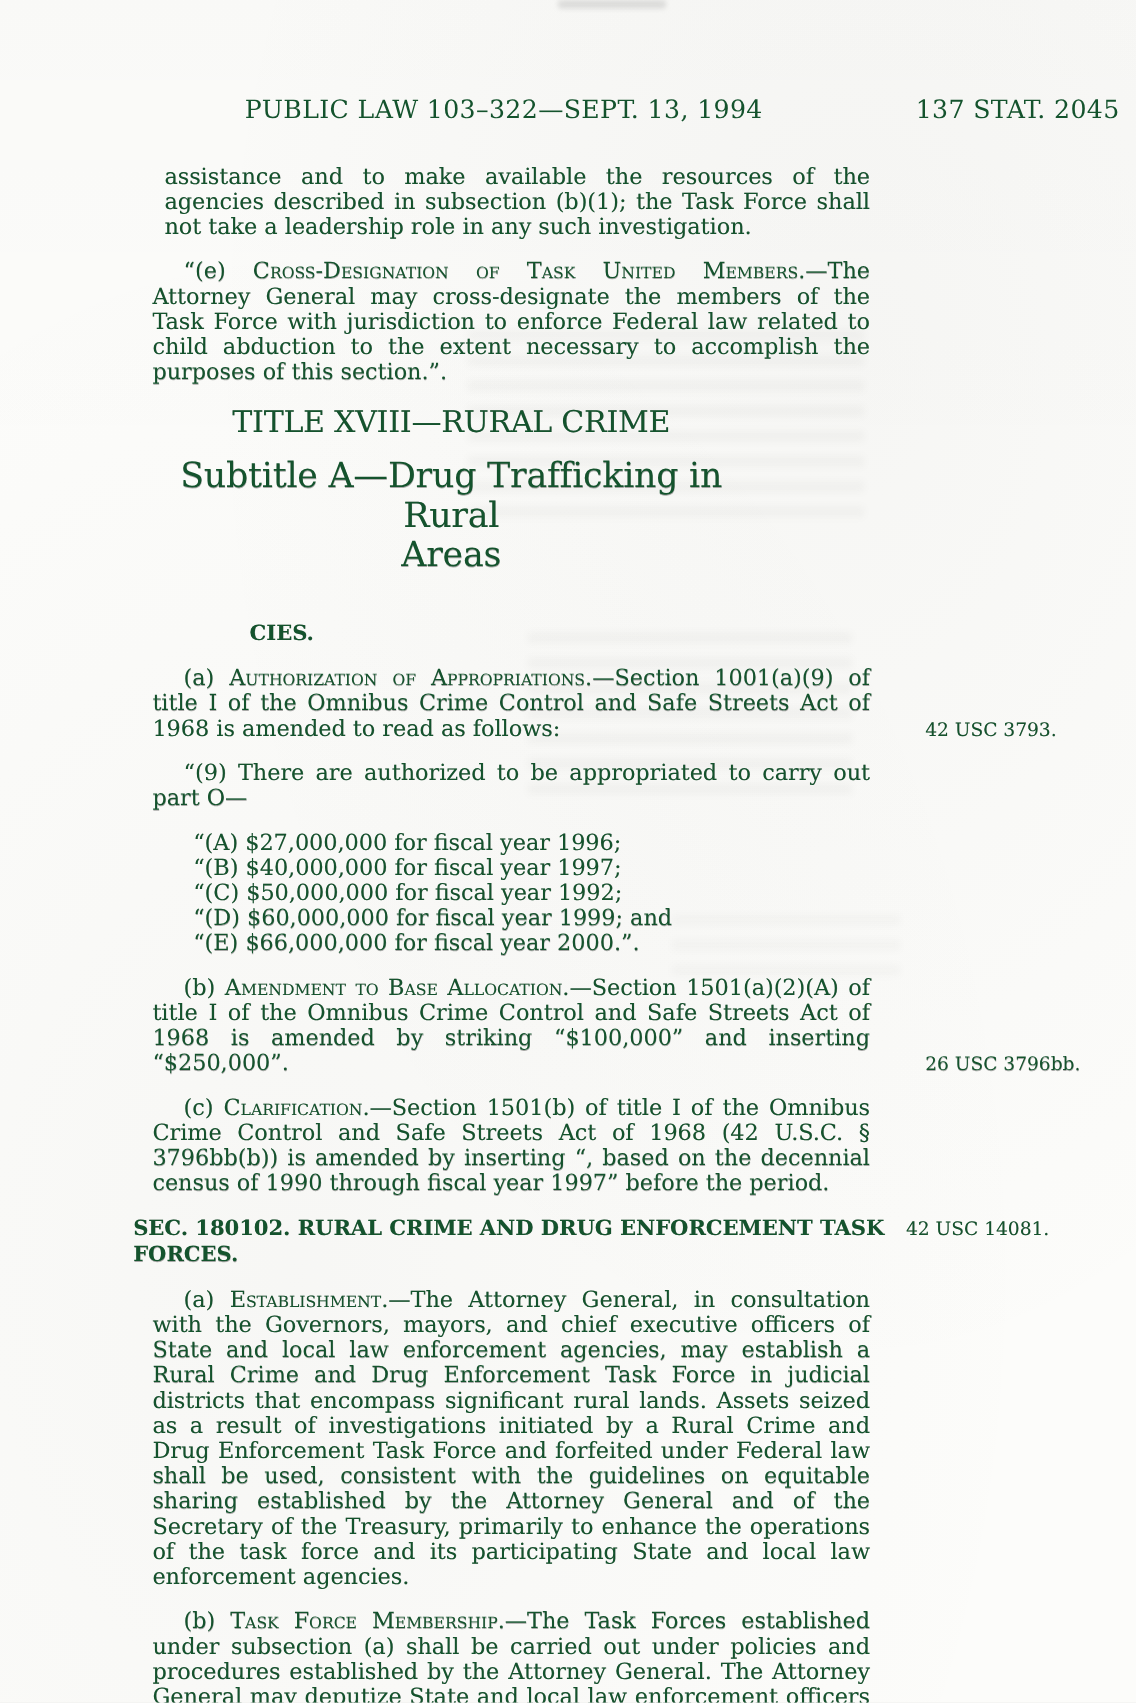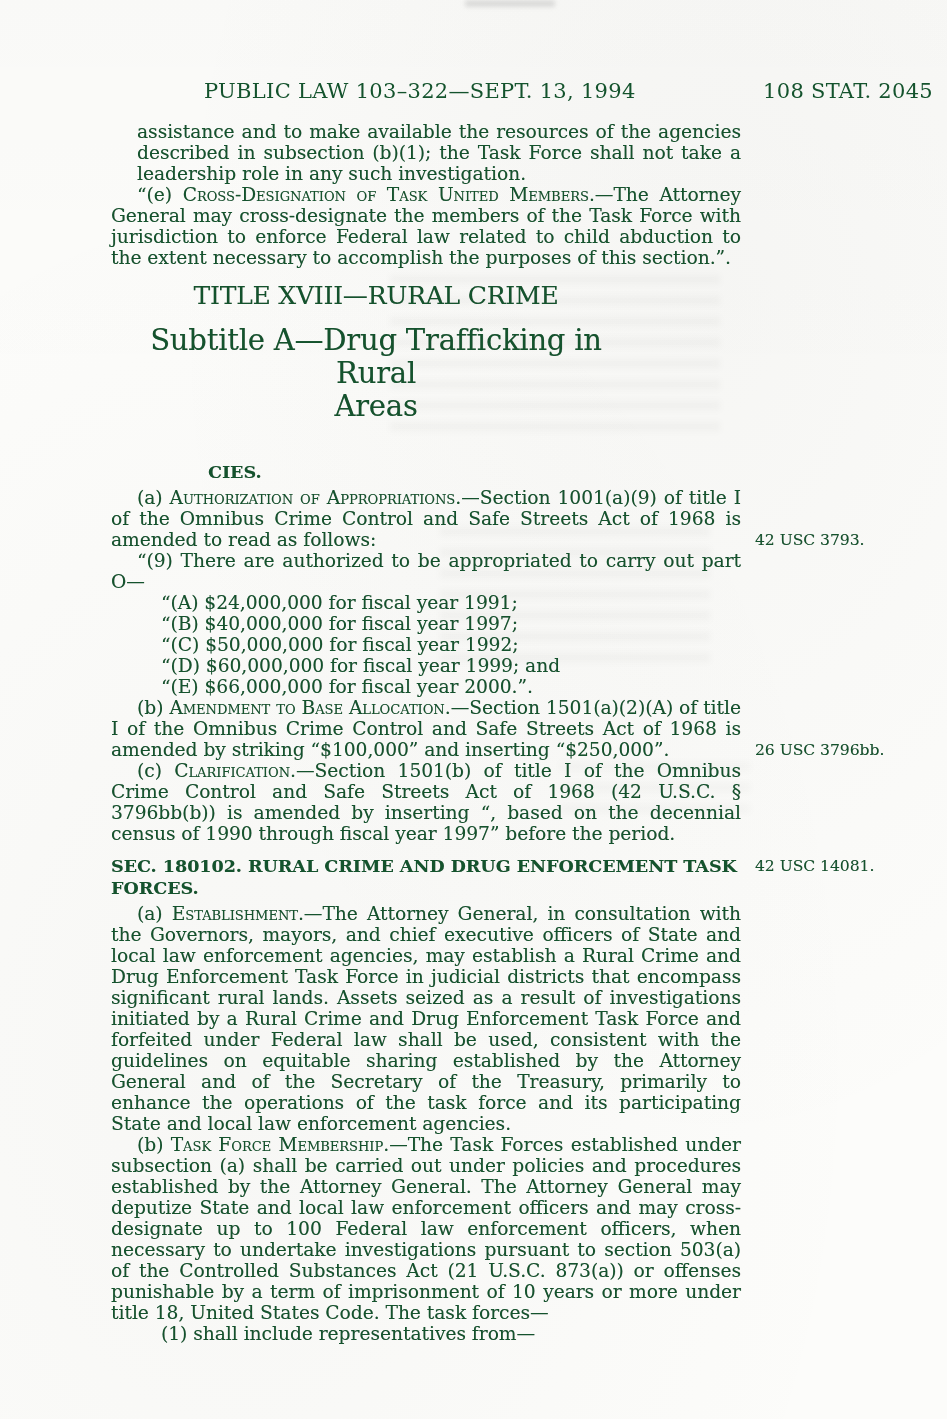--- a/index.html
+++ b/index.html
@@ -32,21 +32,21 @@
     position:absolute; top:80px; right:57px;
     font-size:21px; line-height:22px; letter-spacing:0.3px;
     white-space:nowrap;
   }
   .content {
     position:absolute; left:111px; top:121px; width:630px;
     font-size:18.6px; line-height:21px;
     text-align:justify;
     text-shadow:0.2px 0.3px 0.45px rgba(20,20,20,0.35);
   }
-  .content p { margin:0; }
+  .content p { margin:16px; }
   .block-indent { margin-left:26px !important; }
   .p-indent { text-indent:26px; }
   .sub { margin-left:50px !important; text-align:left; }
   .sc { font-variant:small-caps; }
   .rel { position:relative; }
 
   .center-h { width:530px; text-align:center; font-weight:normal; }
   .title-h { margin-top:13px; font-size:25px; line-height:29px; letter-spacing:-0.2px; }
   .subtitle-h { margin-top:14px; font-size:29px; line-height:33px; letter-spacing:-0.2px; }
 
@@ -89,39 +89,39 @@
 <body>
 
 <div class="page">
 
   <div class="smudge"></div>
   <div class="bleed bleed1"></div>
   <div class="bleed bleed2"></div>
   <div class="bleed bleed3"></div>
 
   <div class="running-law">PUBLIC LAW 103–322—SEPT. 13, 1994</div>
-  <div class="running-stat">108 STAT. 2045</div>
+  <div class="running-stat">137 STAT. 2045</div>
 
   <div class="content">
 
     <p class="block-indent">assistance and to make available the resources of the agencies described in subsection (b)(1); the Task Force shall not take a leadership role in any such investigation.</p>
 
     <p class="p-indent"><span>“(e) </span><span class="sc">Cross-Designation of Task United Members</span><span>.—The Attorney General may cross-designate the members of the Task Force with jurisdiction to enforce Federal law related to child abduction to the extent necessary to accomplish the purposes of this section.”.</span></p>
 
     <div class="center-h title-h">TITLE XVIII—RURAL CRIME</div>
 
     <div class="center-h subtitle-h"><span>Subtitle A—Drug Trafficking in Rural</span><br><span>Areas</span></div>
 
     <div class="sec-h sec-h1"><br><span>CIES.</span></div>
 
     <p class="p-indent rel para-a1"><span>(a) </span><span class="sc">Authorization of Appropriations</span><span>.—Section 1001(a)(9) of title I of the Omnibus Crime Control and Safe Streets Act of 1968 is amended to read as follows:</span><span class="mnote mnote-bottom">42 USC 3793.</span></p>
 
     <p class="p-indent">“(9) There are authorized to be appropriated to carry out part O—</p>
 
-    <div class="sub">“(A) $24,000,000 for fiscal year 1991;</div>
+    <div class="sub">“(A) $27,000,000 for fiscal year 1996;</div>
     <div class="sub">“(B) $40,000,000 for fiscal year 1997;</div>
     <div class="sub">“(C) $50,000,000 for fiscal year 1992;</div>
     <div class="sub">“(D) $60,000,000 for fiscal year 1999; and</div>
     <div class="sub">“(E) $66,000,000 for fiscal year 2000.”.</div>
 
     <p class="p-indent rel"><span>(b) </span><span class="sc">Amendment to Base Allocation</span><span>.—Section 1501(a)(2)(A) of title I of the Omnibus Crime Control and Safe Streets Act of 1968 is amended by striking “$100,000” and inserting “$250,000”.</span><span class="mnote mnote-bottom">26 USC 3796bb.</span></p>
 
     <p class="p-indent"><span>(c) </span><span class="sc">Clarification</span><span>.—Section 1501(b) of title I of the Omnibus Crime Control and Safe Streets Act of 1968 (42 U.S.C. § 3796bb(b)) is amended by inserting “, based on the decennial census of 1990 through fiscal year 1997” before the period.</span></p>
 
     <div class="sec-h sec-h2 rel"><span>SEC. 180102. RURAL CRIME AND DRUG ENFORCEMENT TASK FORCES.</span><span class="mnote mnote-top">42 USC 14081.</span></div>

